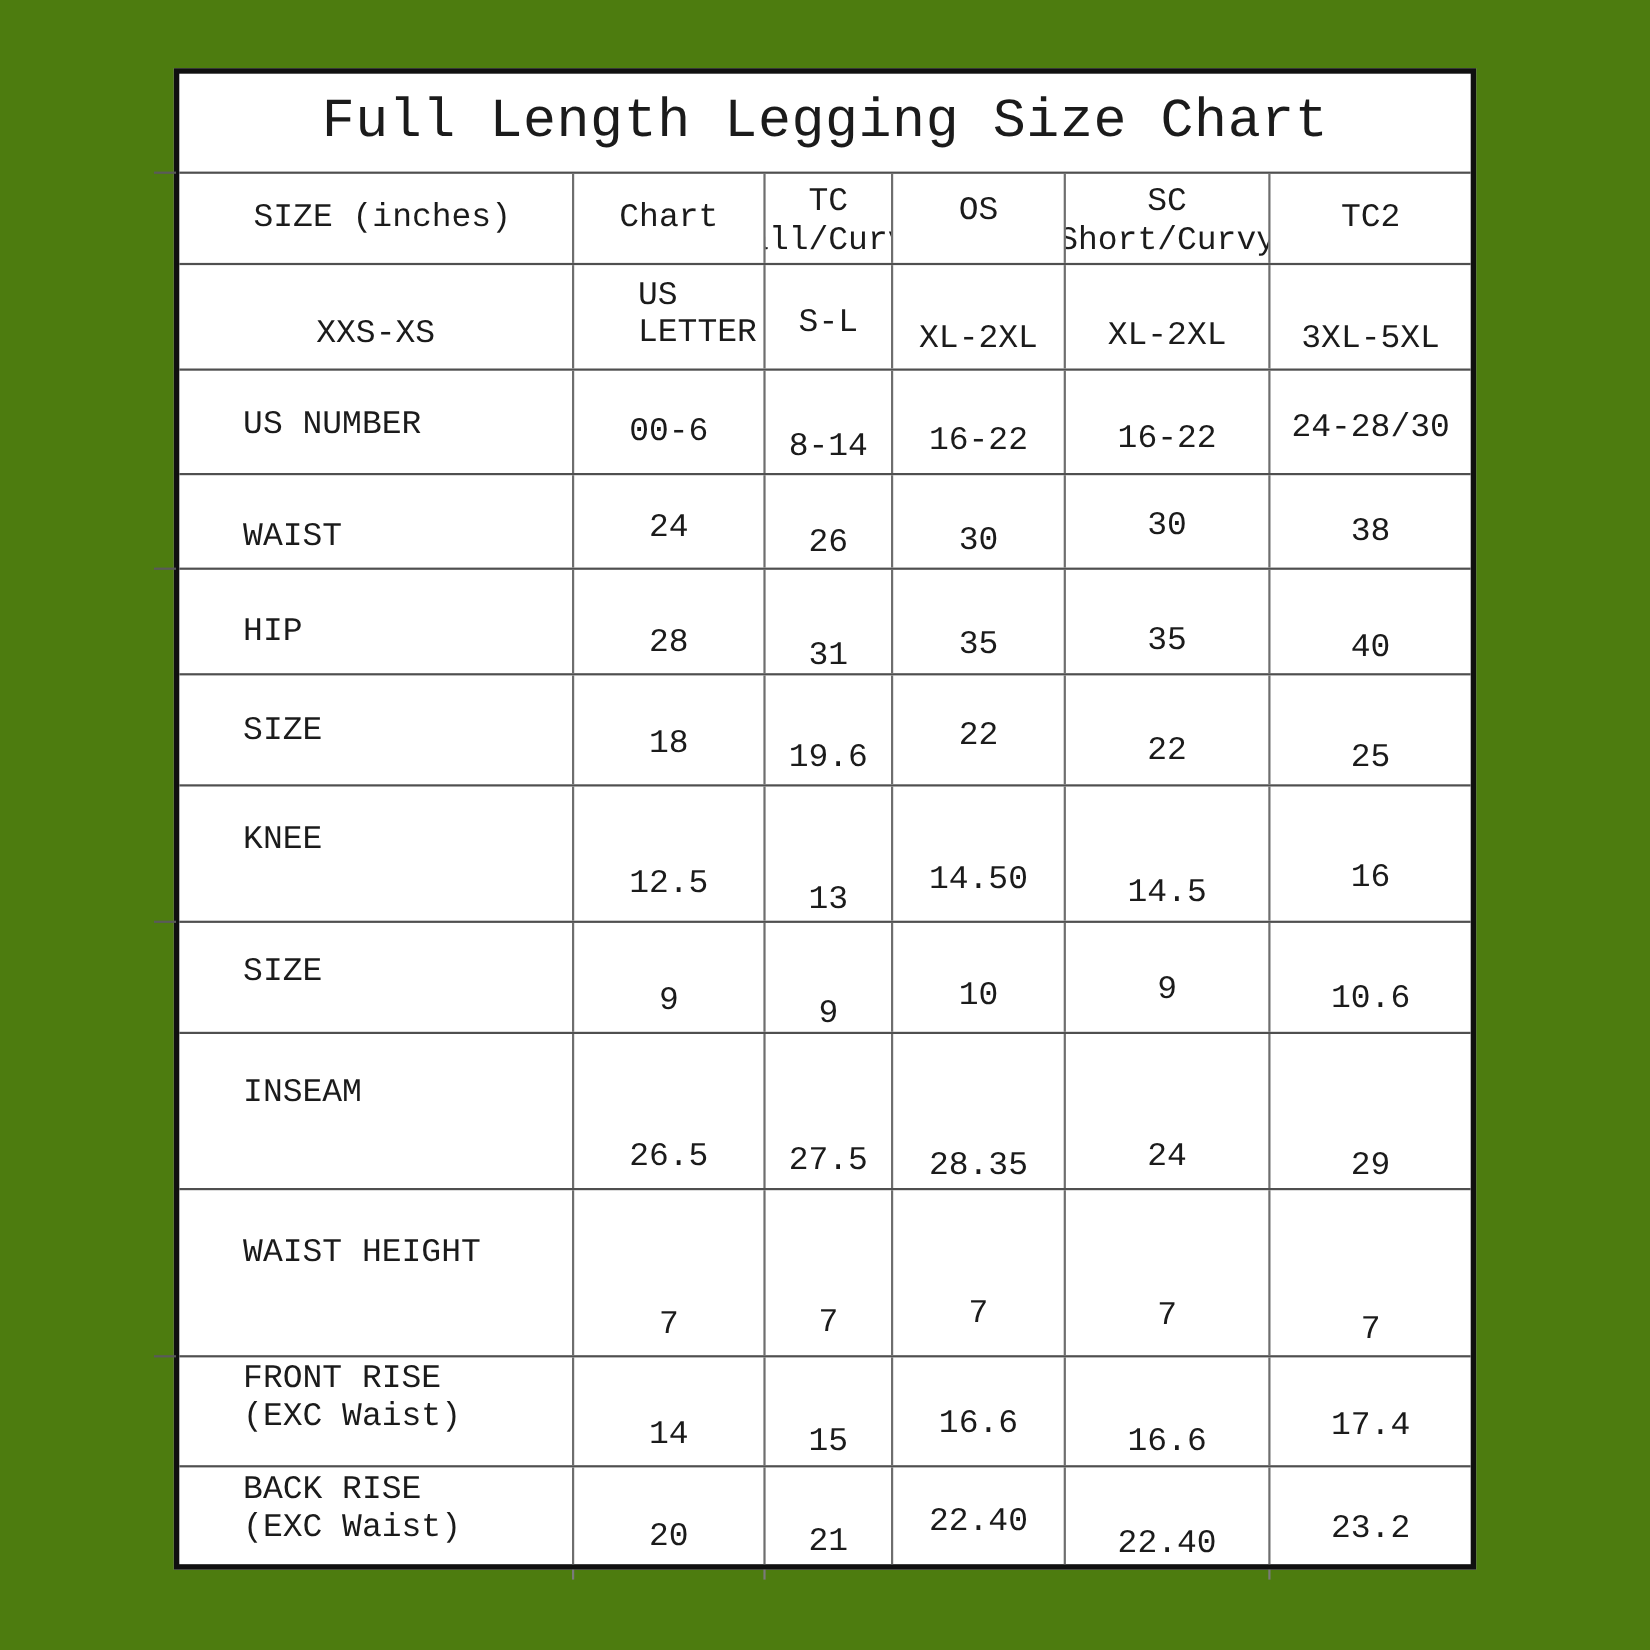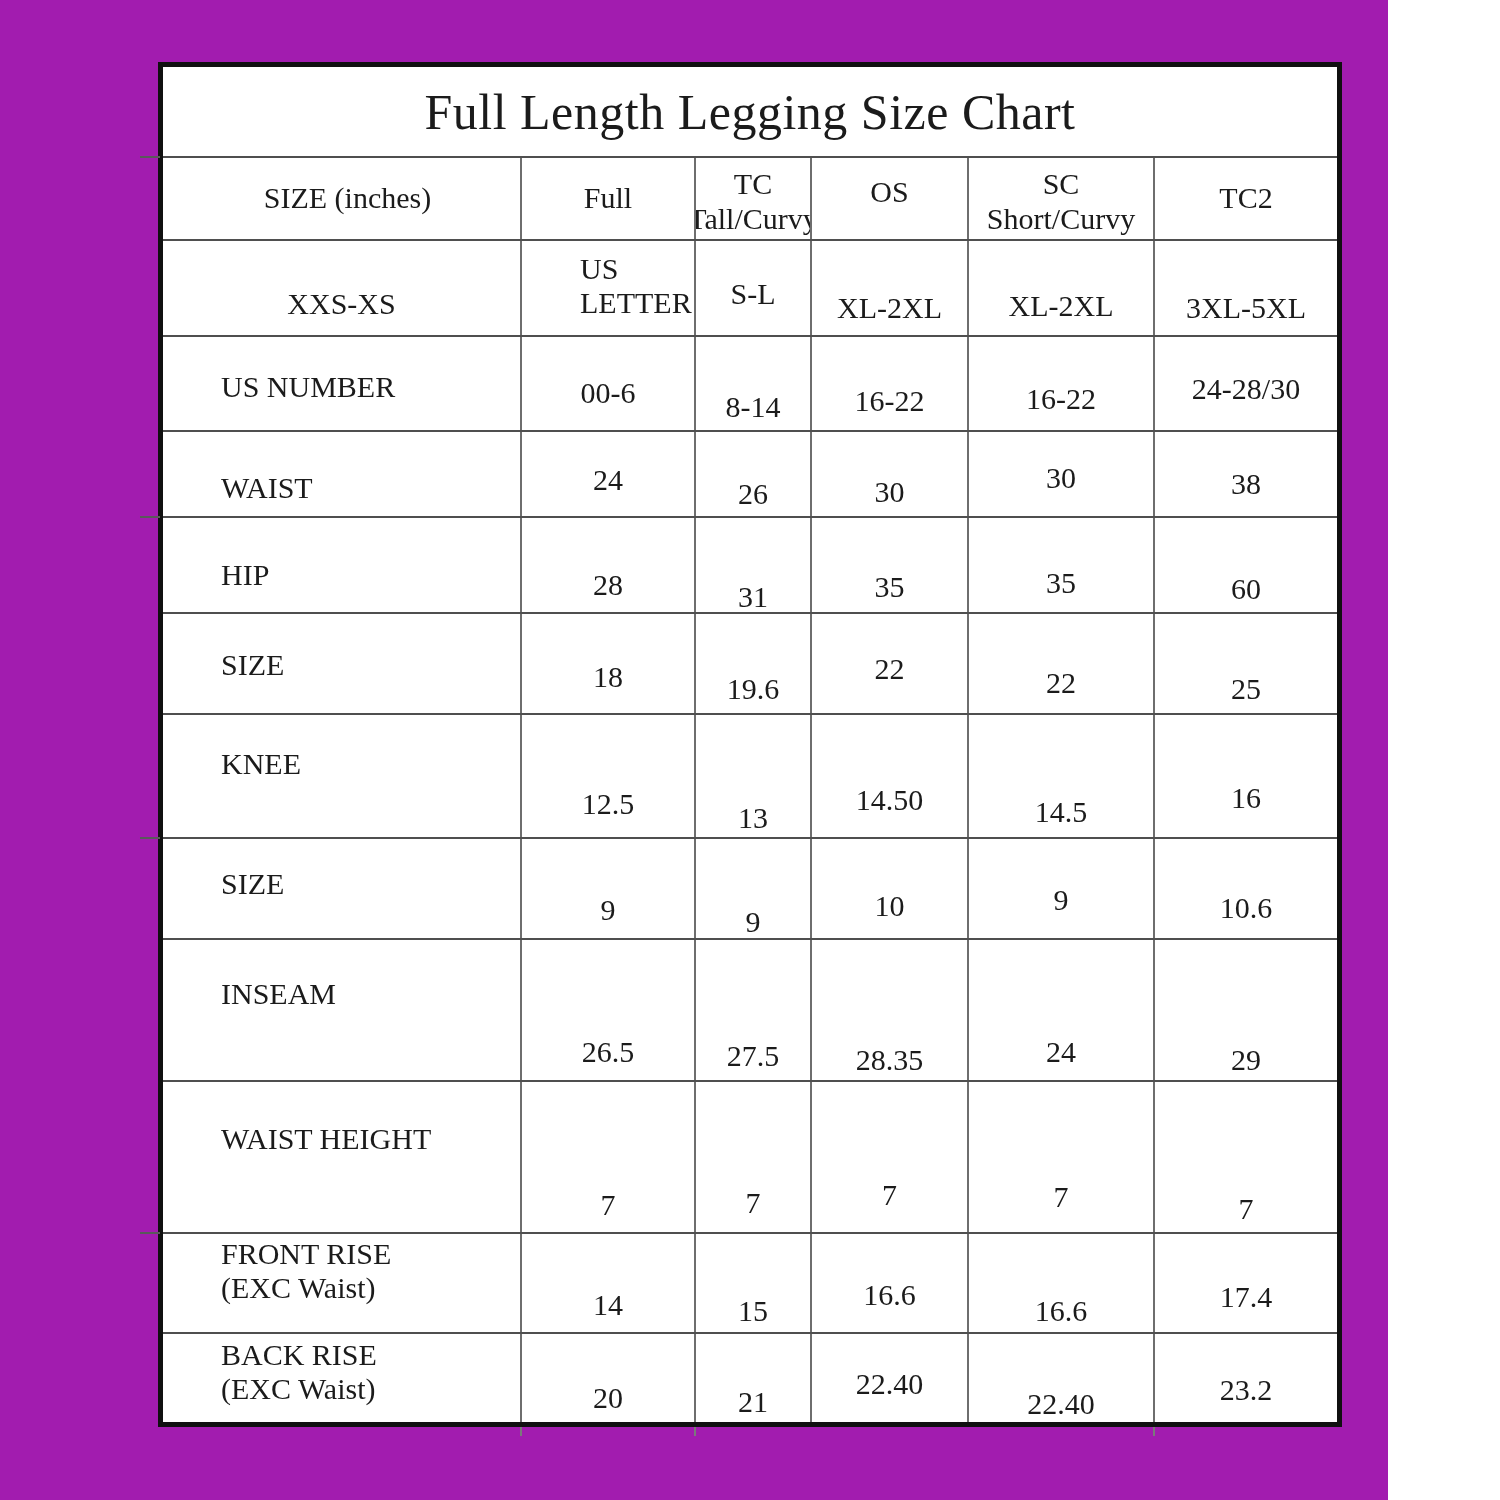--- a/index.html
+++ b/index.html
@@ -1,18 +1,18 @@
 <!DOCTYPE html>
 <html><head>
 <meta charset="utf-8">
 <style>
   html,body { margin:0; padding:0; background:#ffffff; }
   .canvas {
-    position:relative; width:1388px; height:1500px; background:#a21caf;
-    font-family:Liberation Serif, serif;
+    position:relative; width:1500px; height:1500px; background:#4d7c0f;
+    font-family:Liberation Mono, monospace;
     color:#1b1b1b; overflow:hidden;
   }
   .size-chart {
     position:absolute; left:158px; top:62px; width:1184px;
     border:5px solid #101010; background:#ffffff; box-sizing:border-box;
   }
   .row {
     display:grid;
     grid-template-columns:357px 174px 116px 157px 186px 184px;
     border-top:2px solid #4f4f4f;
@@ -44,21 +44,21 @@
       <div class="title-cell">
         <span>Full Length Legging Size Chart</span>
       </div>
     </div>
 
     <div class="row" style="height:83px">
       <div class="cell label header-size">
           <span>SIZE (inches)</span>
         </div>
       <div class="cell">
-          <span>Full</span>
+          <span>Chart</span>
         </div>
       <div class="cell">
           <span style="--dy:3px">TC
 Tall/Curvy</span>
         </div>
       <div class="cell">
           <span style="--dy:-6px">OS</span>
         </div>
       <div class="cell">
           <span style="--dy:3px">SC
@@ -142,21 +142,21 @@
       <div class="cell">
           <span style="--dy:32px">31</span>
         </div>
       <div class="cell">
           <span style="--dy:22px">35</span>
         </div>
       <div class="cell">
           <span style="--dy:18px">35</span>
         </div>
       <div class="cell">
-          <span style="--dy:24px">60</span>
+          <span style="--dy:24px">40</span>
         </div>
     </div>
 
     <div class="row" style="height:101px">
       <div class="cell label">
           <span style="--dy:2px">SIZE</span>
         </div>
       <div class="cell">
           <span style="--dy:14px">18</span>
         </div>

